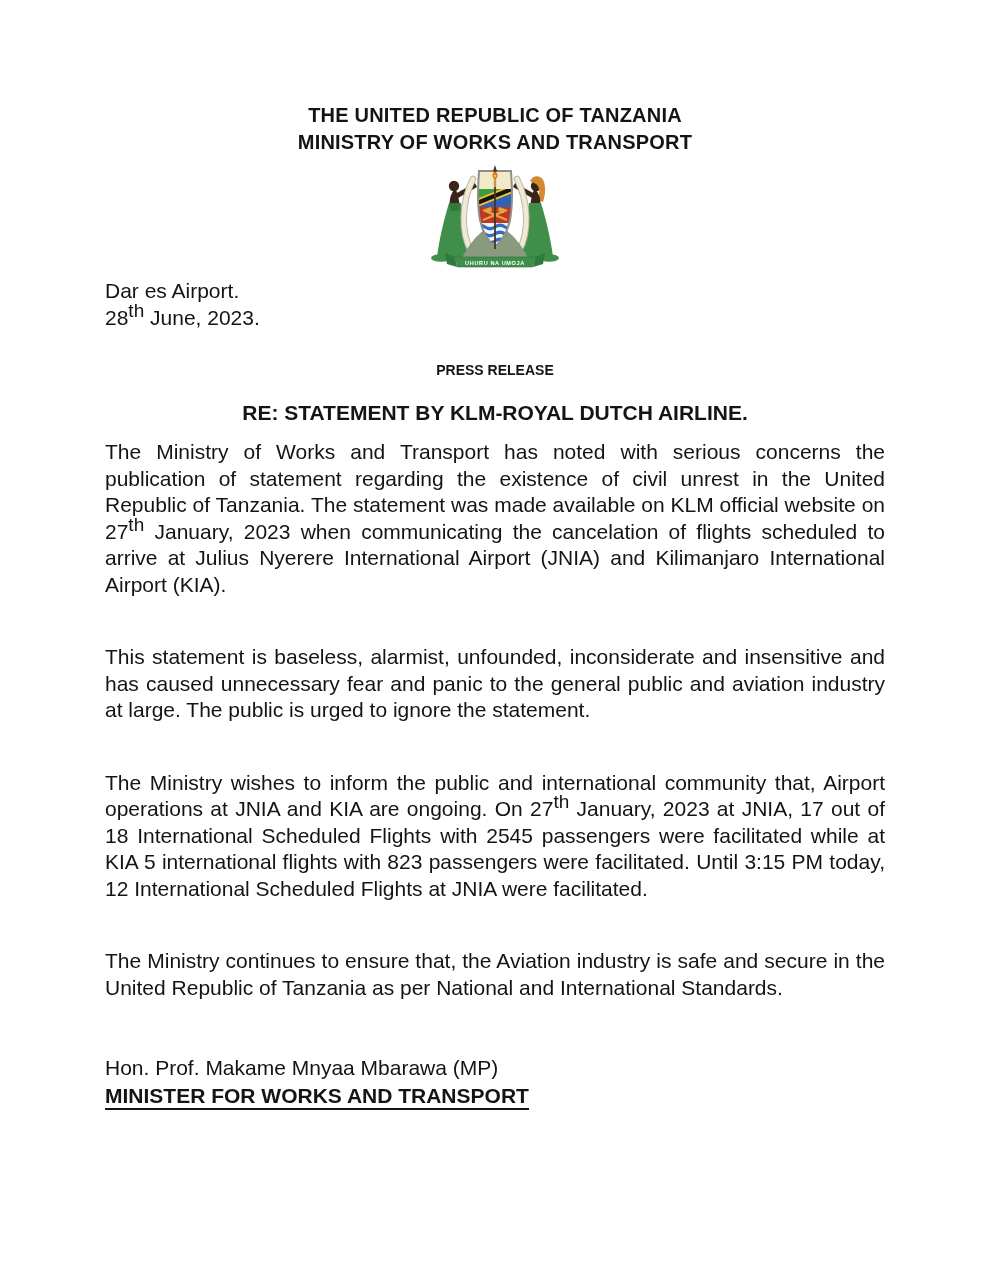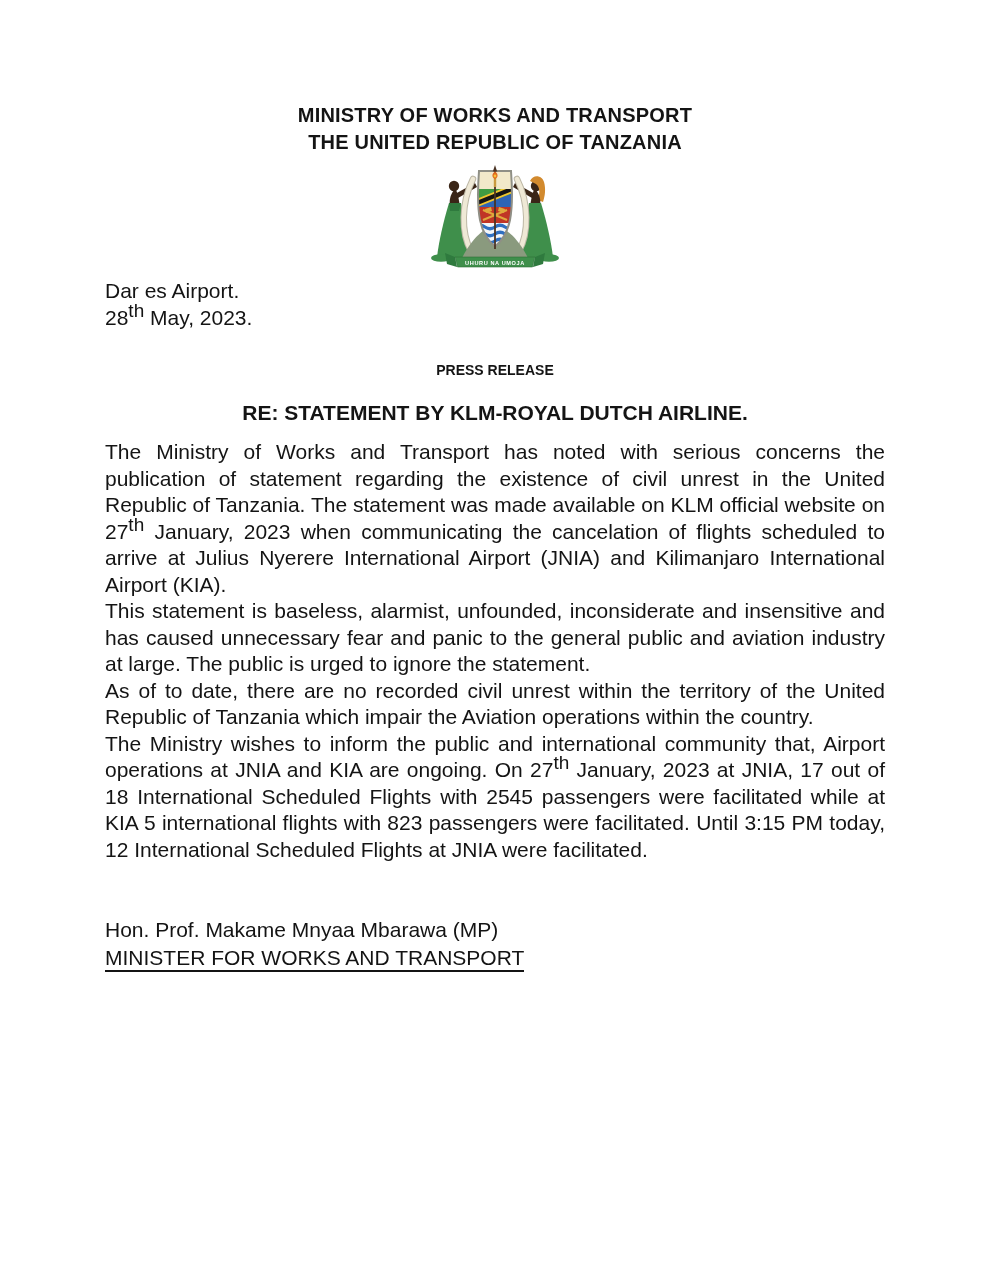--- a/index.html
+++ b/index.html
@@ -32,37 +32,37 @@
   .title-re {
     text-align: center; font-weight: bold;
     font-size: 21px; line-height: 27px; margin-top: 15px;
   }
   .body-block { margin-top: 13px; }
   .para {
     font-size: 21px; line-height: 26.5px;
     text-align: justify;
     margin: 0;
   }
-  .para + .para { }
+  .para + .para { margin-top: 46px; }
   .signature { margin-top: 53px; font-size: 21px; line-height: 28px; }
   .minister-line span {
-    font-weight: normal;
+    font-weight: bold;
     border-bottom: 2.5px solid #141414;
     padding-bottom: 1px;
   }
 </style>
 </head>
 <body>
 
 <div class="page">
   <div class="content">
 
     <div class="doc-header">
+      <div>THE UNITED REPUBLIC OF TANZANIA</div>
       <div>MINISTRY OF WORKS AND TRANSPORT</div>
-      <div>THE UNITED REPUBLIC OF TANZANIA</div>
     </div>
 
     <div class="emblem-wrap">
       <svg viewBox="0 0 140 104" xmlns="http://www.w3.org/2000/svg">
         <defs>
           <clipPath id="shieldClip">
             <path d="M54,6 L86,6 C87.5,26 87.5,42 85,55 C82.5,67 77.5,75.5 70,81.5 C62.5,75.5 57.5,67 55,55 C52.5,42 52.5,26 54,6 Z"></path>
           </clipPath>
           <clipPath id="bandFlag">
             <rect x="50" y="24" width="40" height="18"></rect>
@@ -138,31 +138,31 @@
           <polygon points="20,88 30,92 32,102 22,99" fill="#2F7A3E"></polygon>
           <polygon points="120,88 110,92 108,102 118,99" fill="#2F7A3E"></polygon>
           <path d="M30,92 L110,92 L107.5,102 L32.5,102 Z" fill="#3F8F4B" stroke="#2C6E38" stroke-width="0.6"></path>
           <text x="70" y="99.5" text-anchor="middle" font-size="5.6" font-weight="bold" fill="#FFFFFF" letter-spacing="0.6">UHURU NA UMOJA</text>
         </g>
       </svg>
     </div>
 
     <div class="dateline">
       <div>Dar es Airport.</div>
-      <div><span>28</span><sup>th</sup><span> May, 2023.</span></div>
+      <div><span>28</span><sup>th</sup><span> June, 2023.</span></div>
     </div>
 
     <div class="title-press">PRESS RELEASE</div>
     <div class="title-re">RE: STATEMENT BY KLM-ROYAL DUTCH AIRLINE.</div>
 
     <div class="body-block">
       <p class="para"><span>The Ministry of Works and Transport has noted with serious concerns the publication of statement regarding the existence of civil unrest in the United Republic of Tanzania. The statement was made available on KLM official website on 27</span><sup>th</sup><span> January, 2023 when communicating the cancelation of flights scheduled to arrive at Julius Nyerere International Airport (JNIA) and Kilimanjaro International Airport (KIA).</span></p>
       <p class="para"><span>This statement is baseless, alarmist, unfounded, inconsiderate and insensitive and has caused unnecessary fear and panic to the general public and aviation industry at large. The public is urged to ignore the statement.</span></p>
-      <p class="para"><span>As of to date, there are no recorded civil unrest within the territory of the United Republic of Tanzania which impair the Aviation operations within the country.</span></p>
       <p class="para"><span>The Ministry wishes to inform the public and international community that, Airport operations at JNIA and KIA are ongoing. On 27</span><sup>th</sup><span> January, 2023 at JNIA, 17 out of 18 International Scheduled Flights with 2545 passengers were facilitated while at KIA 5 international flights with 823 passengers were facilitated. Until 3:15 PM today, 12 International Scheduled Flights at JNIA were facilitated.</span></p>
+      <p class="para"><span>The Ministry continues to ensure that, the Aviation industry is safe and secure in the United Republic of Tanzania as per National and International Standards.</span></p>
     </div>
 
     <div class="signature">
       <div>Hon. Prof. Makame Mnyaa Mbarawa (MP)</div>
       <div class="minister-line">
         <span>MINISTER FOR WORKS AND TRANSPORT</span>
       </div>
     </div>
 
   </div>

